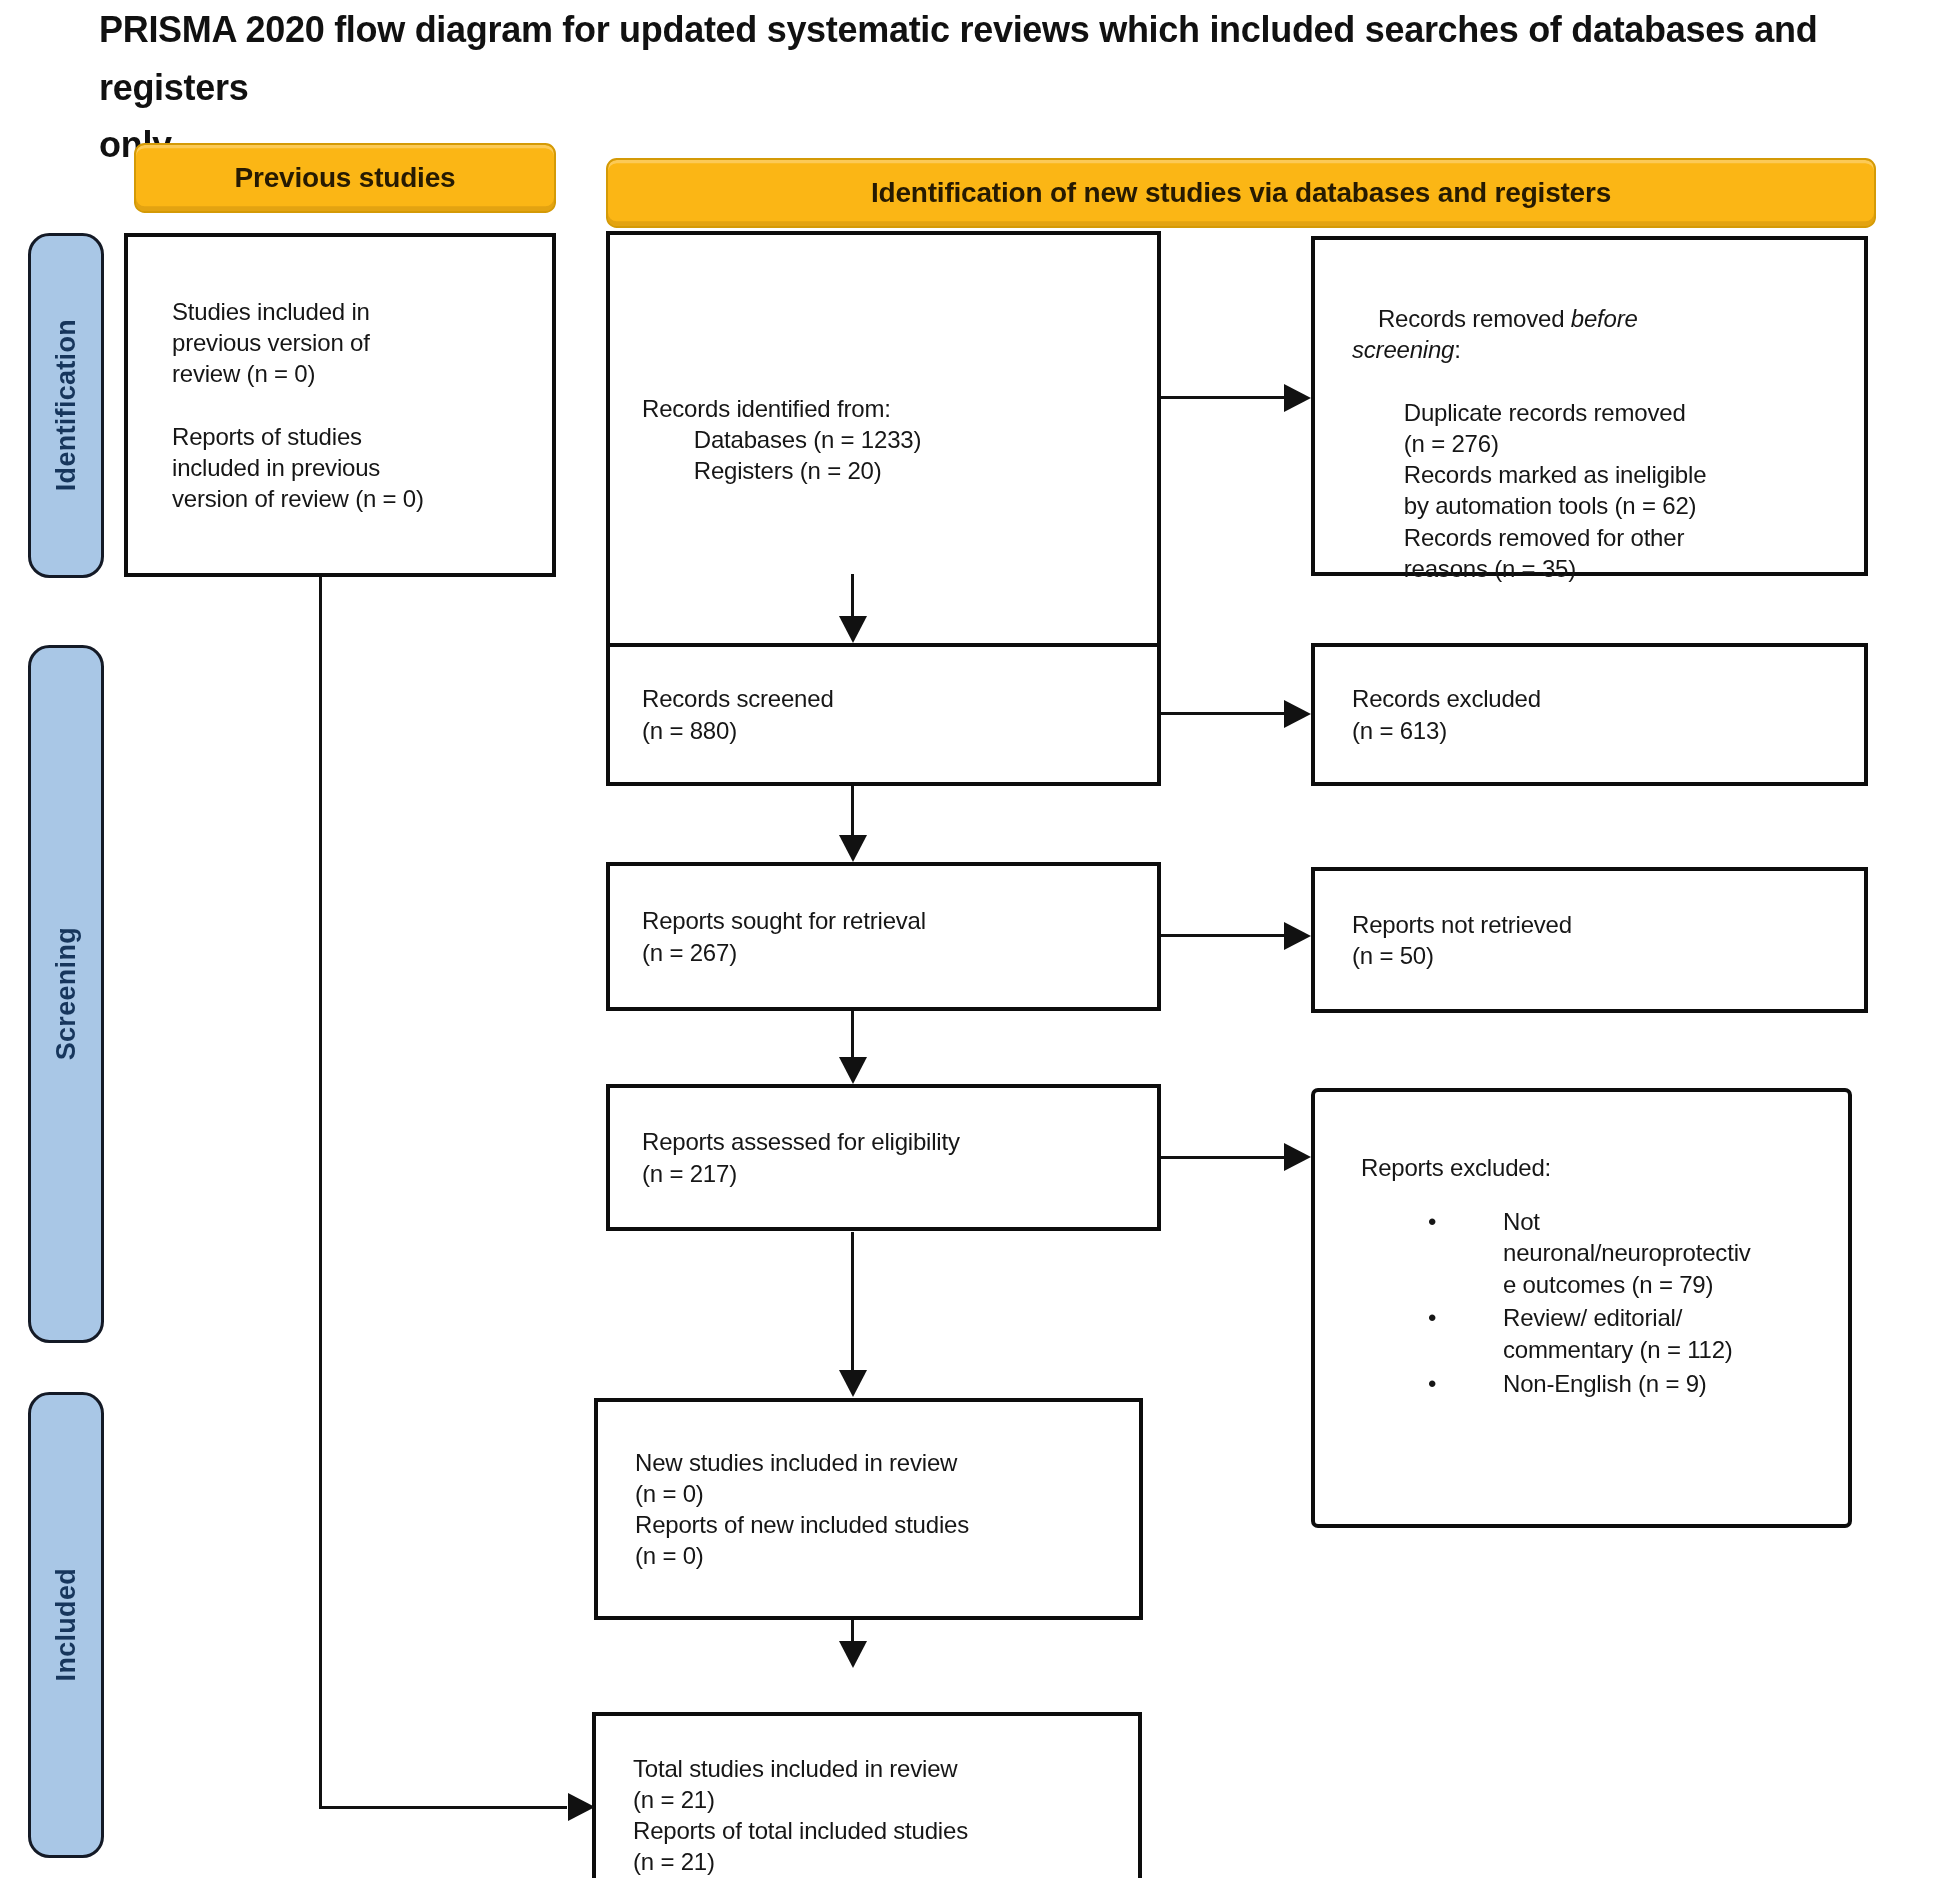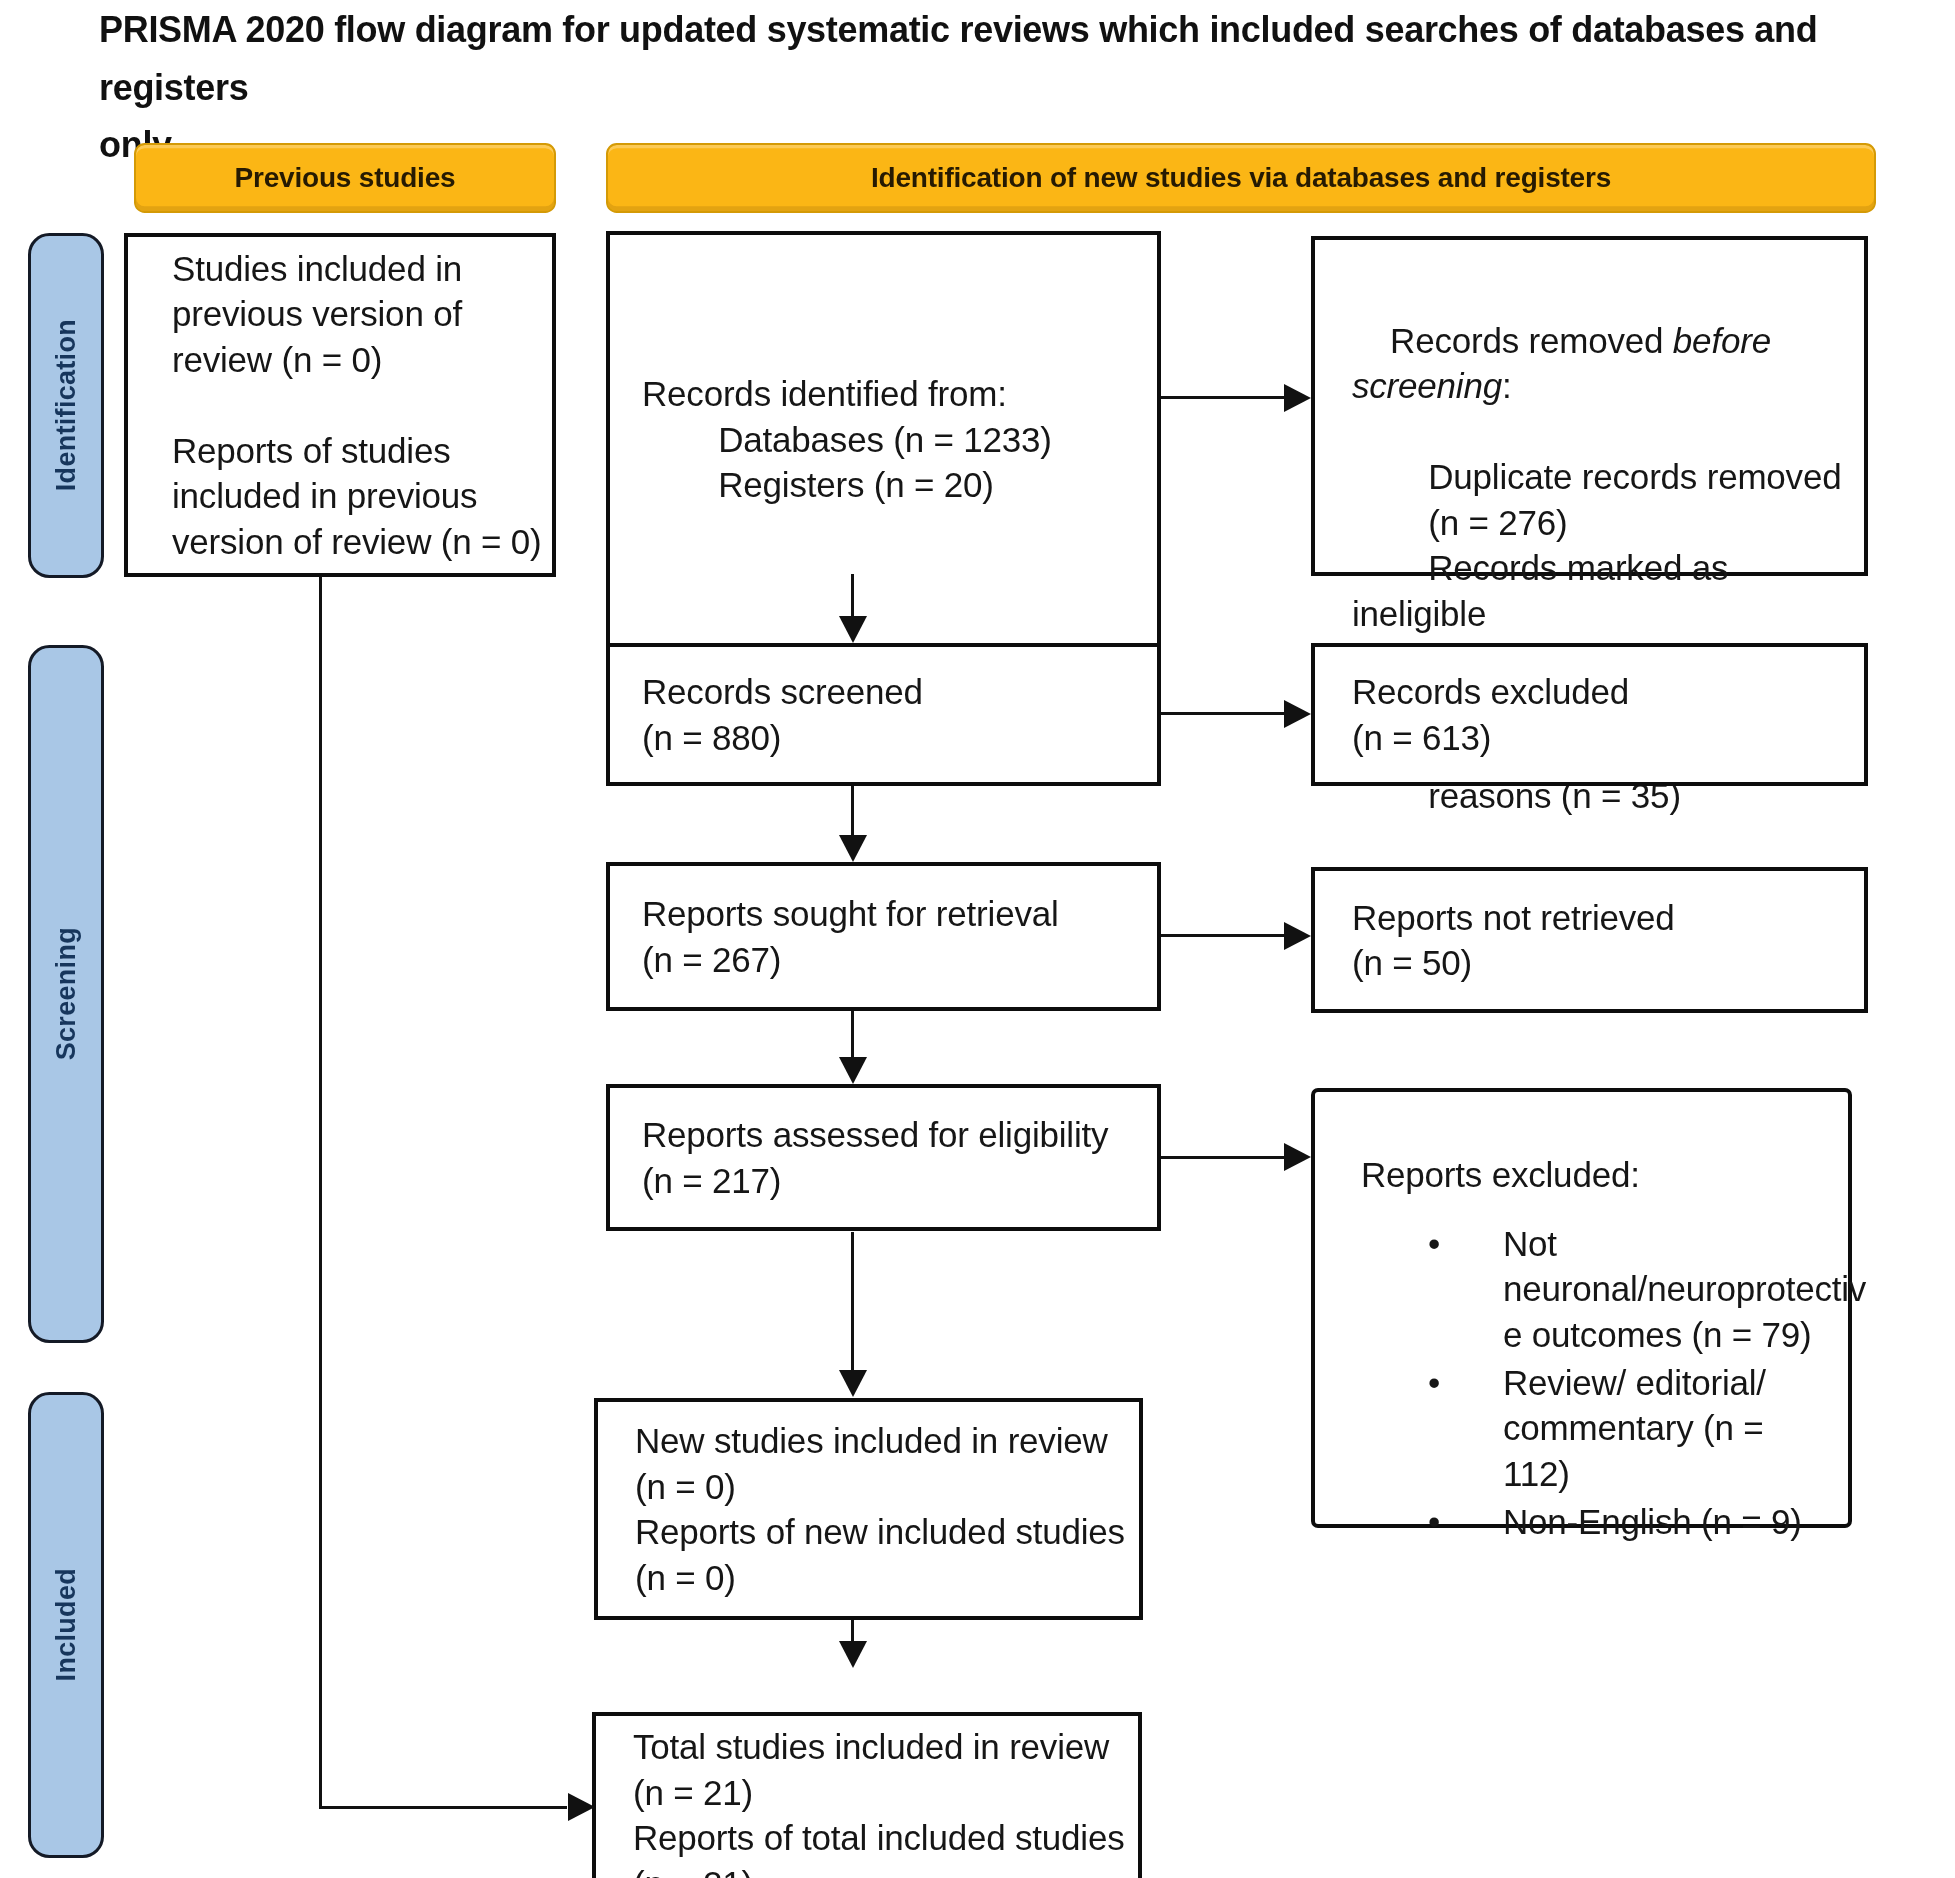--- a/index.html
+++ b/index.html
@@ -27,21 +27,21 @@
     background:#FBB615;
     border:2px solid #D49A06;
     border-radius:10.7px;
     box-sizing:border-box;
     display:flex; align-items:center; justify-content:center;
     font-size:28px; font-weight:bold; color:#261a02;
     box-shadow: inset 0 3.3px 0 rgba(255,255,255,0.28), inset 0 -4.7px 0 rgba(120,80,0,0.18);
     letter-spacing:-0.2px;
   }
   .hdr-prev{ left:134px; top:143px; width:422px; }
-  .hdr-ident{ left:606px; top:143px; width:1270px; }
+  .hdr-ident{ left:606px; top:158px; width:1270px; }
   .side{
     position:absolute;
     left:28px; width:76px;
     background:#A9C7E6;
     border:3.3px solid #141A26;
     border-radius:21.4px;
     box-sizing:border-box;
     display:flex; align-items:center; justify-content:center;
   }
   .side span{
@@ -52,21 +52,21 @@
     letter-spacing:0.3px;
   }
   .sb-ident{ top:233px; height:345px; }
   .sb-screen{ top:645px; height:698px; }
   .sb-incl{ top:1392px; height:466px; }
   .box{
     position:absolute;
     background:#fff;
     border:4.7px solid #0d0d0d;
     box-sizing:border-box;
-    font-size:35px;
+    font-size:24px;
     line-height:1.3;
     letter-spacing:-0.2px;
   }
   .vc{ display:flex; align-items:center; }
   .pre{ white-space:pre-wrap; }
   .b-l1{ left:124px; top:233px; width:432px; height:344px; padding-left:44px; padding-right:10px; }
   .b-c1{ left:606px; top:231px; width:555px; height:417px; padding-left:32px; }
   .b-r1{ left:1311px; top:236px; width:557px; height:340px; padding:32px 16.7px 0 37px; }
   .b-c2{ left:606px; top:643px; width:555px; height:143px; padding-left:32px; }
   .b-r2{ left:1311px; top:643px; width:557px; height:143px; padding-left:37px; }

